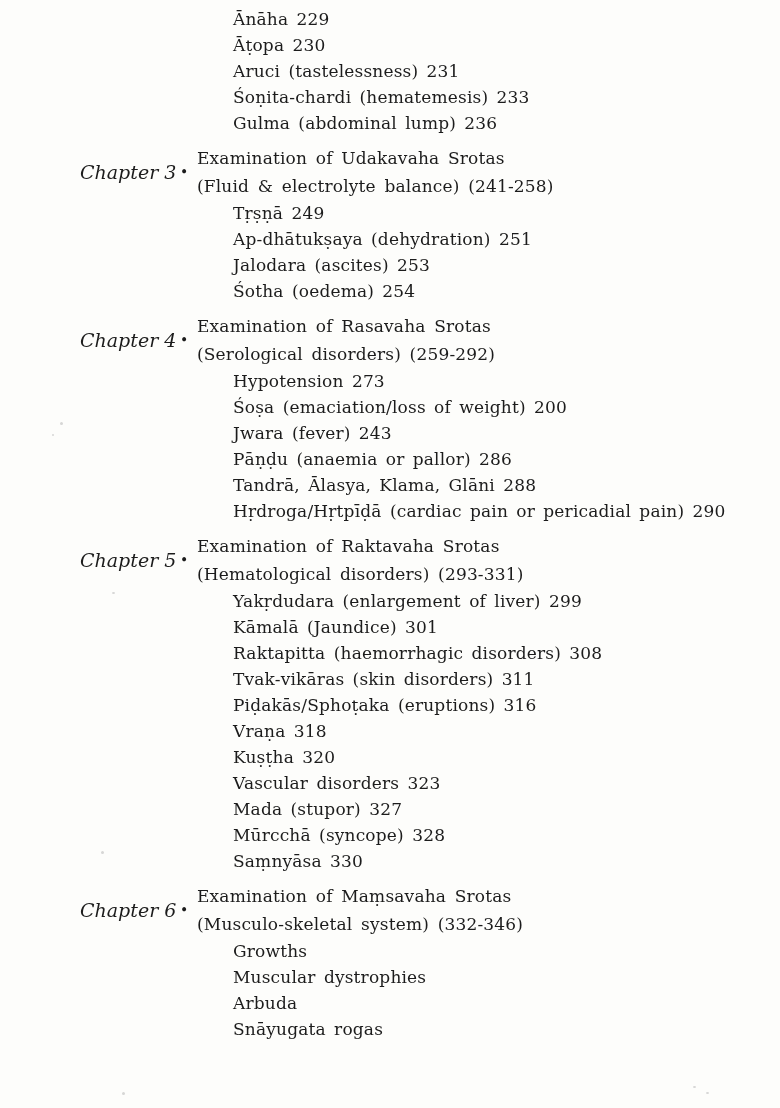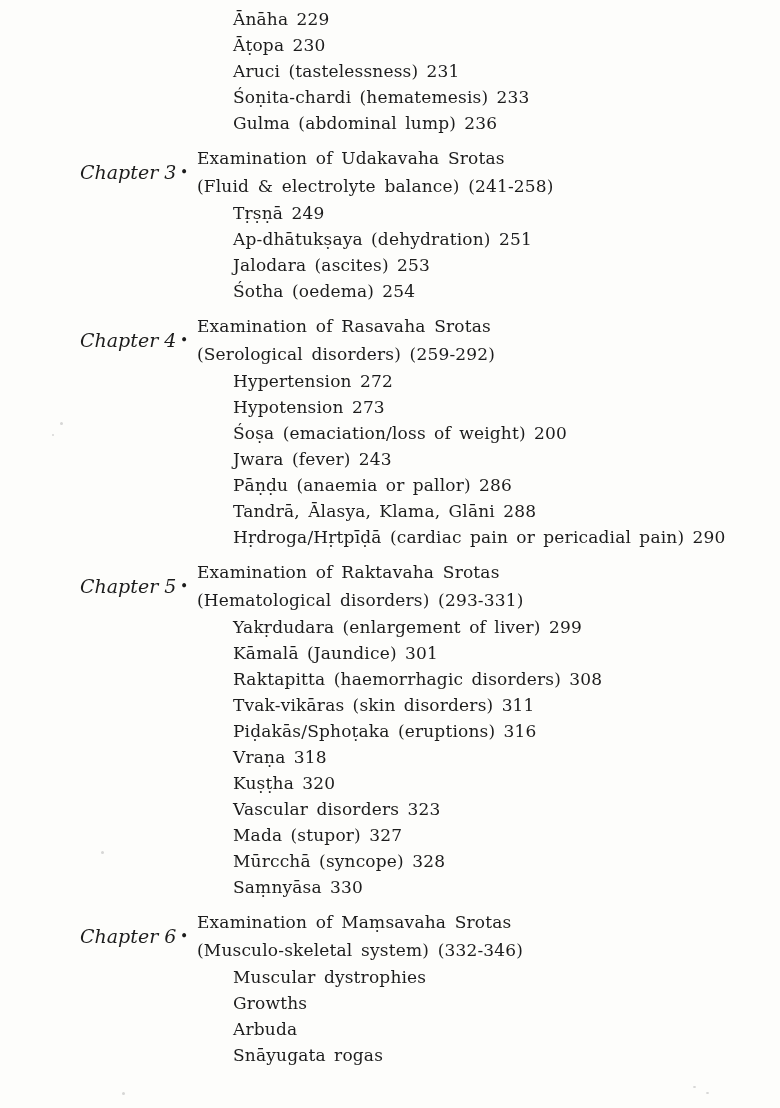--- a/index.html
+++ b/index.html
@@ -114,21 +114,20 @@
         <section class="chapter">
           <div class="chapter-row">
             <span class="chapter-label">Chapter 4</span>
             <span class="bullet">•</span>
             <div class="chapter-title">
               <div class="title-line">Examination of Rasavaha Srotas</div>
               <div class="title-line">(Serological disorders) (259-292)</div>
             </div>
           </div>
           <div class="sub-list">
-            <div class="sub-item">Hypertension 272</div>
             <div class="sub-item">Hypotension 273</div>
             <div class="sub-item">Śoṣa (emaciation/loss of weight) 200</div>
             <div class="sub-item">Jwara (fever) 243</div>
             <div class="sub-item">Pāṇḍu (anaemia or pallor) 286</div>
             <div class="sub-item">Tandrā, Ālasya, Klama, Glāni 288</div>
             <div class="sub-item">Hṛdroga/Hṛtpīḍā (cardiac pain or pericadial pain) 290</div>
           </div>
         </section>
         <section class="chapter">
           <div class="chapter-row">
@@ -156,22 +155,22 @@
         <section class="chapter">
           <div class="chapter-row">
             <span class="chapter-label">Chapter 6</span>
             <span class="bullet">•</span>
             <div class="chapter-title">
               <div class="title-line">Examination of Maṃsavaha Srotas</div>
               <div class="title-line">(Musculo-skeletal system) (332-346)</div>
             </div>
           </div>
           <div class="sub-list">
+            <div class="sub-item">Growths</div>
             <div class="sub-item">Muscular dystrophies</div>
-            <div class="sub-item">Growths</div>
             <div class="sub-item">Arbuda</div>
             <div class="sub-item">Snāyugata rogas</div>
           </div>
         </section>
       </div>
   </div>
   <div class="speck s1"></div>
   <div class="speck s2"></div>
   <div class="speck s3"></div>
   <div class="speck s4"></div>

